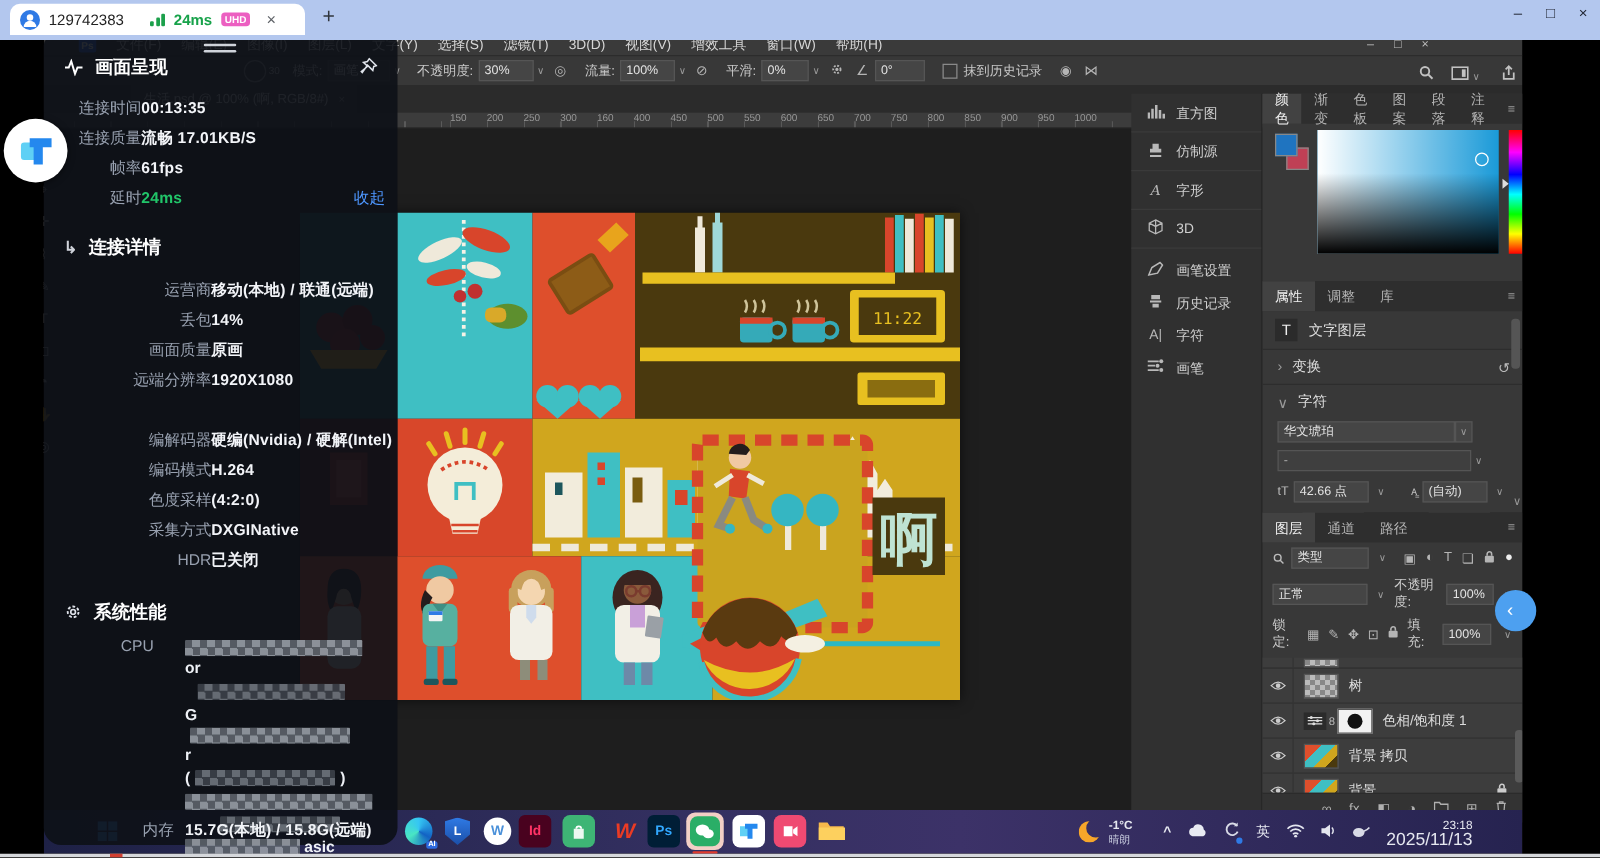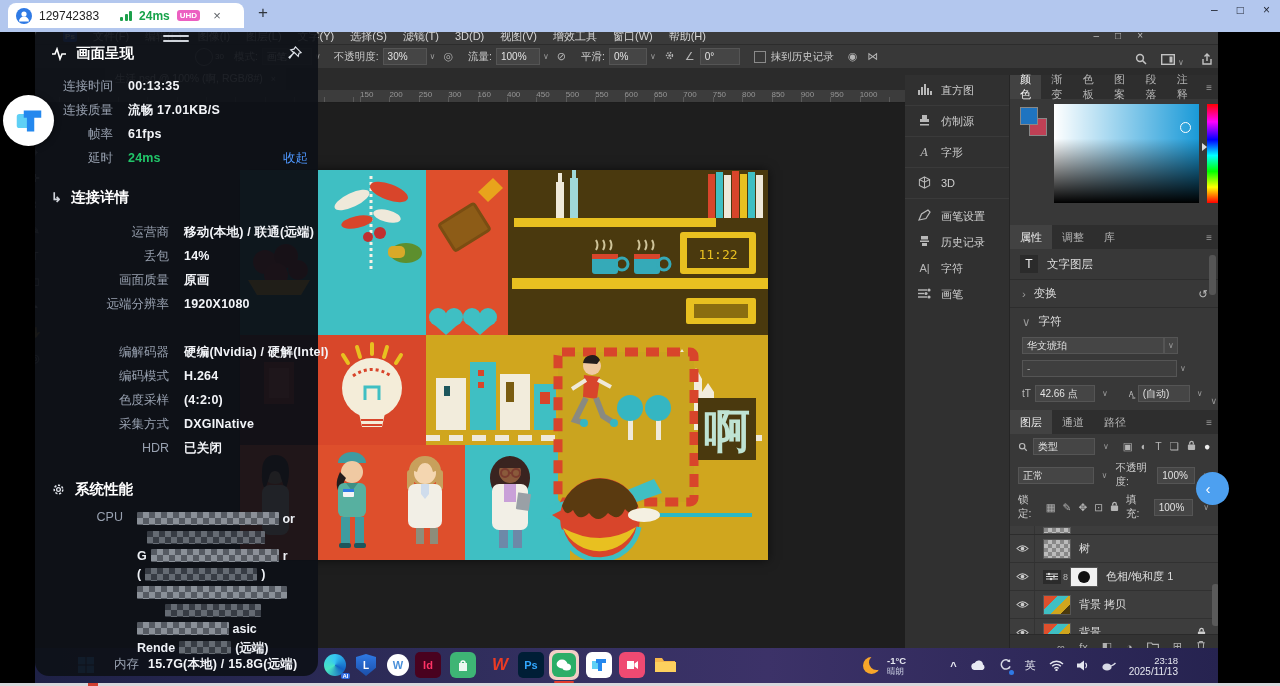--- a/index.html
+++ b/index.html
@@ -61,27 +61,27 @@
   .lname{font-size:11px;color:#ddd;white-space:nowrap}
   .lbotbar{height:23px;background:#333;border-top:1px solid #2a2a2a;display:flex;align-items:center;gap:14px;
            justify-content:flex-end;padding-right:14px;color:#b0b0b0;font-size:11px}
   
   #netpanel{position:absolute;left:35px;top:30px;width:283px;height:646px;z-index:50;
             background:rgba(13,16,23,0.91);border-radius:6px 6px 14px 14px;color:#eef1f6;font-size:12.5px}
   .np-row{position:absolute;left:16px;width:283px;height:24px;display:flex;align-items:center}
   .np-label{width:62px;text-align:right;color:#98a1b0;flex:0 0 auto}
   .np-label.wide{width:118px}
   .np-label.sys{width:88px}
-  .np-value{margin-left:15px;font-weight:bold;color:#f2f4f8;letter-spacing:.2px}
+  .np-value{margin-left:0;font-weight:bold;color:#f2f4f8;letter-spacing:.2px}
   .np-h{position:absolute;display:flex;align-items:center;gap:9px;font-size:14.5px;font-weight:bold;color:#fff;left:16px}
   .mosaic{display:inline-block;height:13px;border-radius:1px;vertical-align:middle;
           background:repeating-conic-gradient(#989ea6 0 25%,#5d636b 0 50%) 0 0/12px 12px;opacity:.9}
   .mosaic.d{background:repeating-conic-gradient(#6f757d 0 25%,#3c4149 0 50%) 0 0/12px 12px}
   .frag{font-weight:bold;color:#eef1f6;font-size:12.5px;vertical-align:middle}
-  .cpuline{margin:2px 5px;line-height:16px}
+  .cpuline{margin:2px 16px;line-height:16px}
   
   #taskbar{position:absolute;left:0;top:620px;width:1183px;height:35px;
            background:linear-gradient(90deg,#1e2146 0%,#343061 45%,#3c3268 62%,#262350 100%)}
   .tb-ico{position:absolute;top:4px;width:26px;height:26px;border-radius:6px;display:flex;align-items:center;justify-content:center}
   .tray{position:absolute;top:0;height:35px;display:flex;align-items:center;gap:13px;color:#e6e8f0}
   
   .bluechev{position:absolute;left:1196px;top:472px;width:33px;height:33px;border-radius:50%;background:#4da0f0;z-index:55;
             color:#fff;font-size:15px;display:flex;align-items:center;justify-content:center;padding-right:9px;box-sizing:border-box}
   #ball{position:absolute;left:3px;top:95px;width:51px;height:51px;border-radius:50%;background:#fff;z-index:60;
         box-shadow:0 1px 6px rgba(0,0,0,.5);display:flex;align-items:center;justify-content:center}
@@ -725,21 +725,21 @@
       <span><svg width="12" height="11" viewBox="0 0 12 11">
             <path d="M0 3.5h3L7 .5v10l-4-3H0z" fill="#e4e6ef"></path>
             <path d="M8.5 3a3.5 3.5 0 0 1 0 5" fill="none" stroke="#e4e6ef" stroke-width="1.2"></path>
           </svg></span>
       <span><svg width="14" height="10" viewBox="0 0 14 10">
             <ellipse cx="5" cy="6" rx="4.6" ry="3.6" fill="#d8dae6"></ellipse>
             <path d="M9 5q3 -1 4.5 -3" fill="none" stroke="#d8dae6" stroke-width="1.3"></path>
           </svg></span>
       <span style="display:flex;flex-direction:column;align-items:flex-end;line-height:11px">
         <span style="font-size:9.5px">23:18</span>
-        <span style="font-size:10px">2025/11/13</span>
+        <span style="font-size:14px">2025/11/13</span>
       </span>
     </div>
   </div>
 </div>
 
 <div class="ghosttools">
   <span>⬚</span>
     <span>⌖</span>
     <span>✛</span>
     <span>⌇</span>

